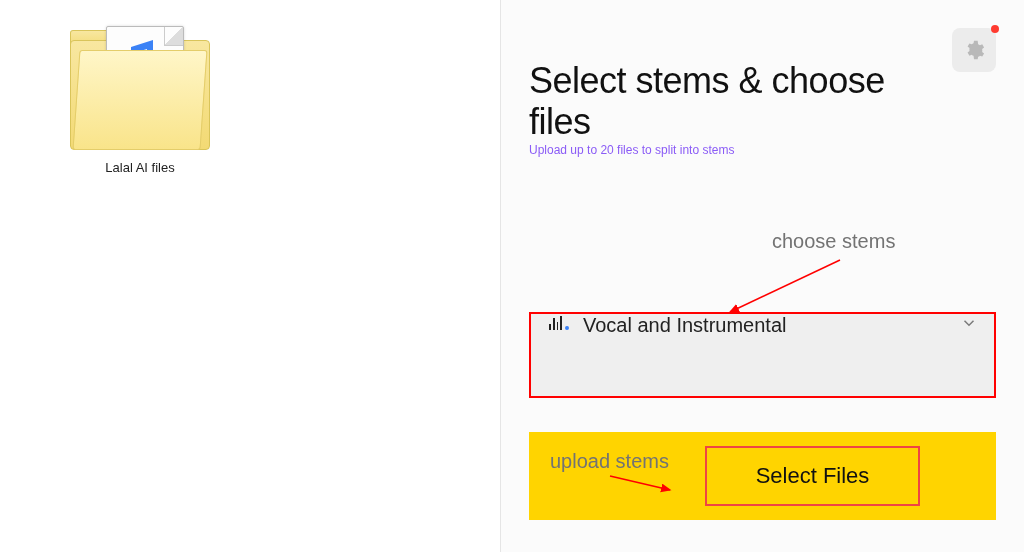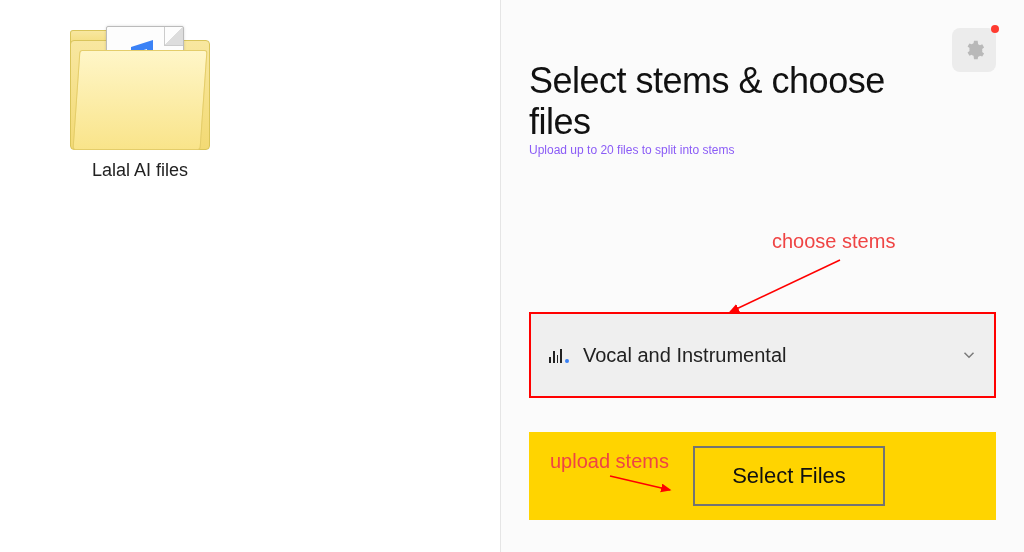--- a/index.html
+++ b/index.html
@@ -35,69 +35,69 @@
     background: linear-gradient(135deg,#fdfdfd 48%, #ddd 50%);
     border-left:1px solid #ccc; border-bottom:1px solid #ccc;
   }
   .note {
     position:absolute; left:18px; top:10px; width:40px; height:50px;
   }
   .mp3-text {
     position:absolute; left:0; right:0; bottom:8px; text-align:center;
     font-size:18px; font-weight:bold; color:#666; letter-spacing:1px;
   }
-  .folder-label { margin-top: 10px; font-size: 18px; color:#222; }
+  .folder-label { margin-top: 10px; font-size: 13px; color:#222; }
 
   
   .panel {
     position: absolute; right: 0; top: 0; width: 524px; height: 552px;
     background: #fbfbfb; border-left: 1px solid #e5e5e5;
     padding: 28px 28px 24px 28px;
   }
   .gear-btn {
     position: absolute; right: 28px; top: 28px; width: 44px; height: 44px;
     background: #ececec; border-radius: 8px; display:flex; align-items:center; justify-content:center;
     cursor: pointer;
   }
   .gear-btn svg { width: 22px; height: 22px; fill: #b9b9b9; }
   .gear-dot { position:absolute; right:-3px; top:-3px; width:8px; height:8px; background:#ff3b30; border-radius:50%; }
 
   .headline { font-size: 36px; line-height: 1.15; color:#111; letter-spacing: -0.5px; font-weight: 500; max-width: 380px; margin-top: 32px; }
   .subline  { font-size: 12px; color:#8b5cf6; }
 
   .dropdown {
     position: absolute; left: 28px; right: 28px; top: 312px; height: 86px;
-    background: #efefef; border: 2px solid #ff0000; display:flex; align-items:center;
+    background: #efefef; border: 2px solid #ff0000; display:flex; 
     padding: 0 16px 0 18px; cursor: pointer;
   }
   .dropdown .wave-icon { width: 20px; height: 16px; margin-right: 14px; display:flex; align-items:flex-end; gap:2px; }
   .wave-icon span { display:block; width:2px; background:#222; }
   .wave-icon span:nth-child(1){height:6px}
   .wave-icon span:nth-child(2){height:12px}
   .wave-icon span:nth-child(3){height:8px}
   .wave-icon span:nth-child(4){height:14px}
   .wave-icon .dot { width:4px; height:4px; background:#3b82f6; border-radius:50%; align-self:flex-end; margin-left:1px; }
   .dropdown-label { font-size: 20px; color:#222; flex:1; }
   .chevron { width:18px; height:18px; }
 
   .upload-btn {
     position:absolute; left:28px; right:28px; top: 432px; height: 88px;
     background: #ffd400; display:flex; align-items:center; justify-content:center;
     cursor:pointer;
   }
   .upload-inner-box {
-    position:absolute; left: 164px; top: 14px; width: 192px; height: 60px;
-    border: 2px solid #737373;
+    position:absolute; left: 176px; top: 14px; width: 215px; height: 60px;
+    border: 2px solid #ef4444;
     display:flex; align-items:center; justify-content:center;
     pointer-events:none;
   }
   .upload-label { font-size: 22px; color:#111; }
 
   
-  .anno { position:absolute; color:#ef4444; font-size: 20px; pointer-events:none; }
+  .anno { position:absolute; color:#737373; font-size: 20px; pointer-events:none; }
 </style>
 </head>
 <body>
 
 <div class="canvas">
 
   <div class="folder-wrap">
     <div class="folder-icon">
       <div class="folder-tab"></div>
       <div class="folder-back"></div>

